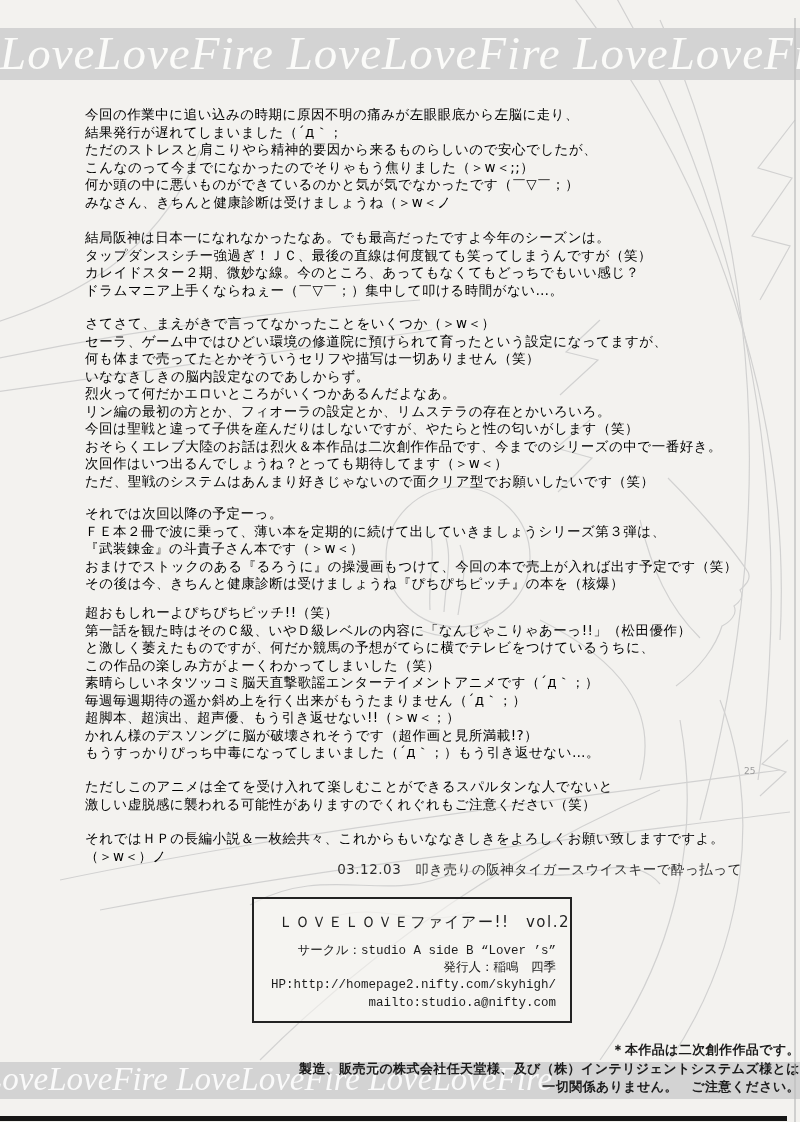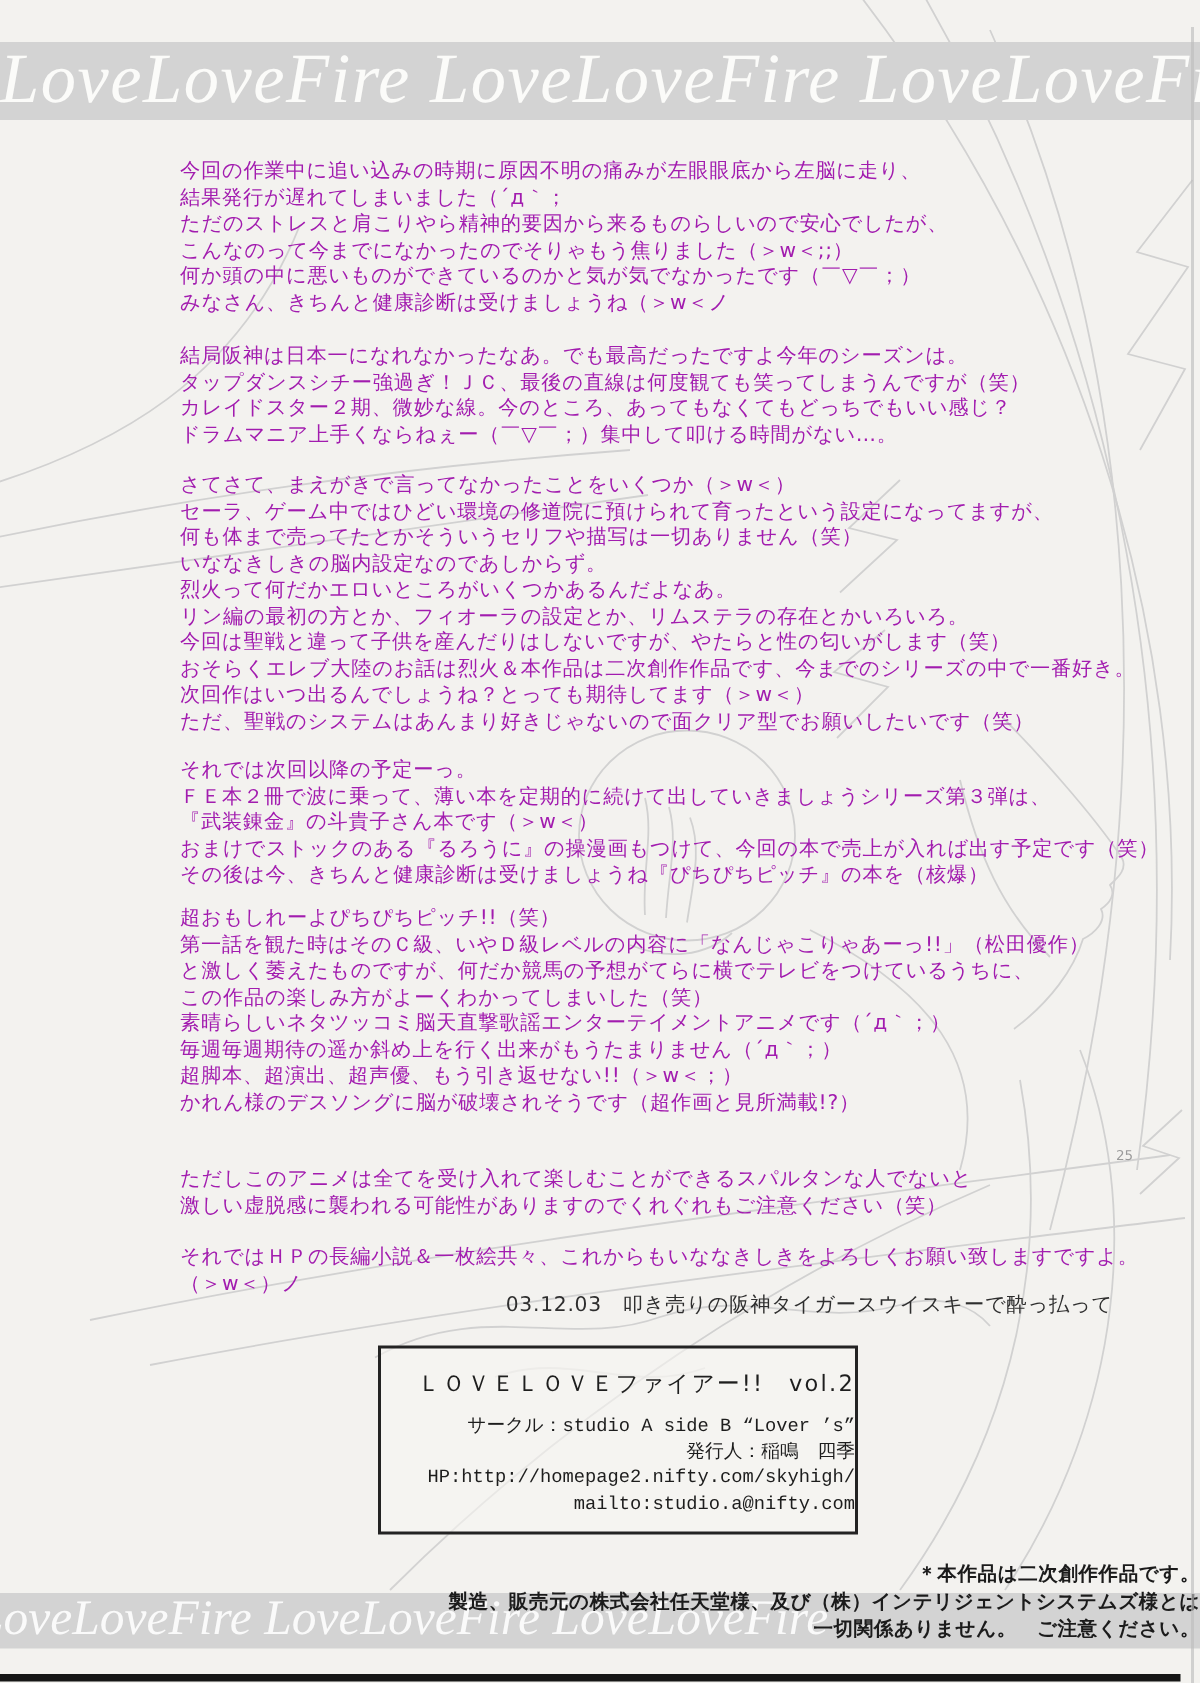--- a/index.html
+++ b/index.html
@@ -10,31 +10,31 @@
         white-space:nowrap;z-index:1;}
   .band-top{top:28px;height:52px;}
   .band-bottom{top:1062px;height:37px;}
   .band-text{font-family:"Liberation Serif","DejaVu Serif",serif;font-style:italic;
         color:#fbfbf9;display:inline-block;}
   .band-top .band-text{font-size:47px;line-height:51px;letter-spacing:1px;}
   .band-bottom .band-text{font-size:33px;line-height:35px;margin-left:-16px;
         color:rgba(255,255,255,0.88);}
   .afterword{position:absolute;left:0;top:0;width:800px;height:1122px;z-index:2;}
   .para{position:absolute;left:85px;font-size:13.5px;line-height:17.5px;
-        letter-spacing:0.5px;color:#a21caf;white-space:nowrap;margin-left:35px;}
+        letter-spacing:0.5px;color:#000000;white-space:nowrap;}
   .p1{top:106px;} .p2{top:229px;} .p3{top:315px;} .p4{top:505px;}
   .p5{top:604px;} .p6{top:778px;} .p7{top:830px;}
   .date-line{position:absolute;top:861px;right:58px;font-size:13.5px;
         letter-spacing:0.5px;color:#2e2e2e;z-index:2;white-space:nowrap;}
   .page-number{position:absolute;top:766px;left:744px;font-size:9px;color:#9a9a9a;z-index:2;}
   .info-box{position:absolute;left:252px;top:897px;width:316px;height:122px;
         border:2px solid #232323;background:rgba(246,245,242,0.6);z-index:2;text-align:right;}
   .info-title{margin:14px 0 0 17px;font-size:15px;letter-spacing:1.5px;color:#1e1e1e;
         white-space:nowrap;}
-  .info-details{margin:11px 0 0 15px;font-family:"Liberation Mono","DejaVu Sans Mono",monospace;
+  .info-details{margin:11px 14px 0 15px;font-family:"Liberation Mono","DejaVu Sans Mono",monospace;
         font-size:12.5px;line-height:17.2px;color:#1d1d1d;}
   .info-details > div{white-space:nowrap;}
   .disclaimer{position:absolute;left:0;right:0;top:1041px;text-align:right;
         font-size:13px;line-height:18.5px;font-weight:bold;letter-spacing:0.4px;
         color:#1b1b1b;z-index:3;}
   .bottom-rule{position:absolute;left:0;top:1116px;width:787px;height:5px;
         background:#161616;z-index:4;}
   .right-edge{position:absolute;left:794px;top:18px;width:2px;height:1104px;
         background:#bdbdbd;opacity:0.65;z-index:4;}
 </style>
@@ -117,20 +117,21 @@
       </div>
     <div class="para p5">
         <div>超おもしれーよぴちぴちピッチ!!（笑）</div>
         <div>第一話を観た時はそのＣ級、いやＤ級レベルの内容に「なんじゃこりゃあーっ!!」（松田優作）</div>
         <div>と激しく萎えたものですが、何だか競馬の予想がてらに横でテレビをつけているうちに、</div>
         <div>この作品の楽しみ方がよーくわかってしまいした（笑）</div>
         <div>素晴らしいネタツッコミ脳天直撃歌謡エンターテイメントアニメです（´д｀；）</div>
         <div>毎週毎週期待の遥か斜め上を行く出来がもうたまりません（´д｀；）</div>
         <div>超脚本、超演出、超声優、もう引き返せない!!（＞w＜；）</div>
         <div>かれん様のデスソングに脳が破壊されそうです（超作画と見所満載!?）</div>
+        <div>もうすっかりぴっち中毒になってしまいました（´д｀；）もう引き返せない…。</div>
       </div>
     <div class="para p6">
         <div>ただしこのアニメは全てを受け入れて楽しむことができるスパルタンな人でないと</div>
         <div>激しい虚脱感に襲われる可能性がありますのでくれぐれもご注意ください（笑）</div>
       </div>
     <div class="para p7">
         <div>それではＨＰの長編小説＆一枚絵共々、これからもいななきしきをよろしくお願い致しますですよ。</div>
         <div>（＞w＜）ノ</div>
       </div>
   </div>

